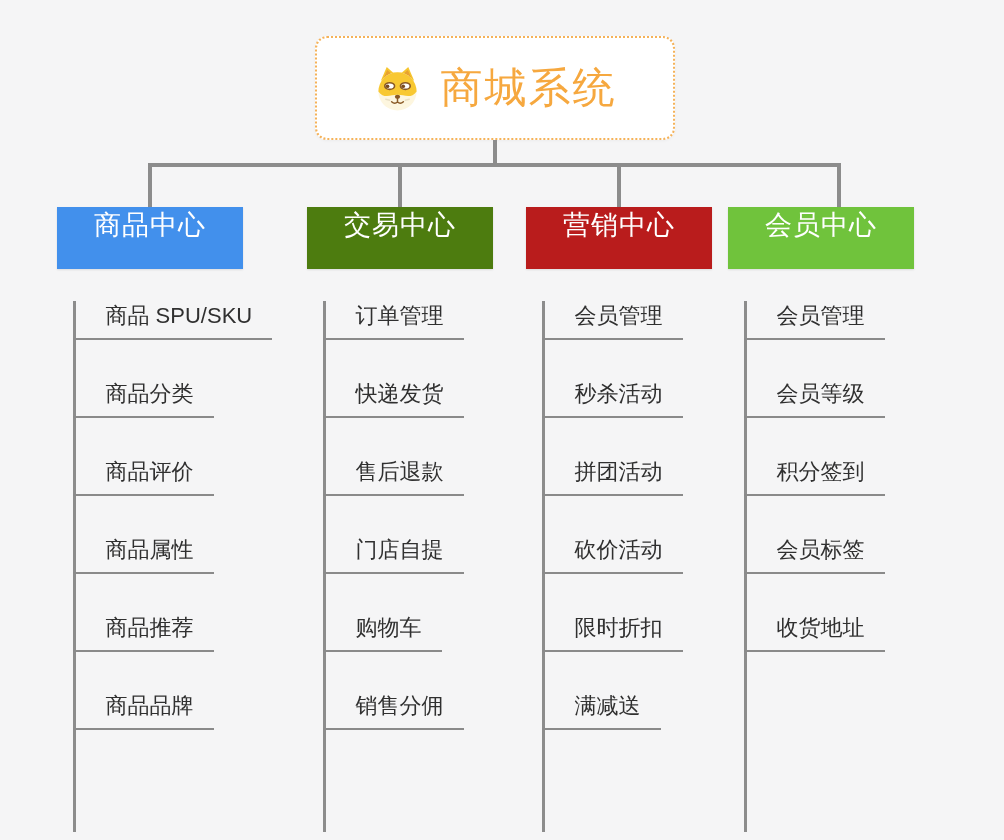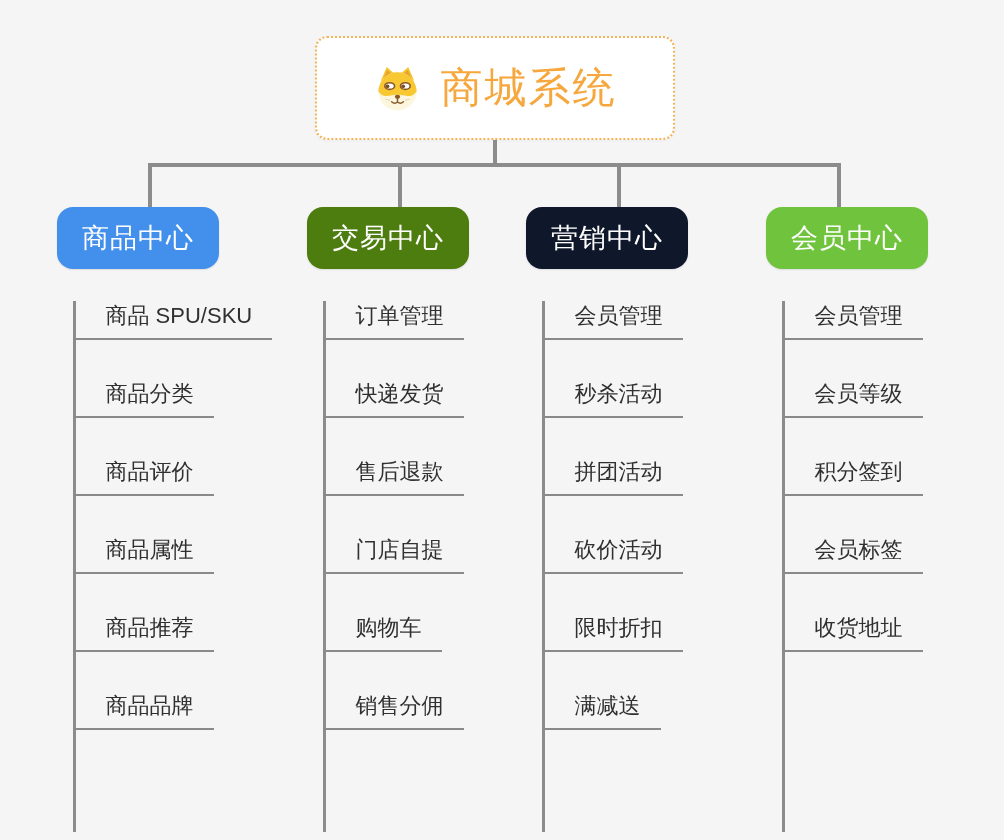--- a/index.html
+++ b/index.html
@@ -22,22 +22,22 @@
   }
   .root-title{
     font-size:42px;color:var(--root-accent);letter-spacing:2px;white-space:nowrap;
   }
   .dog-icon{width:47px;height:49px;display:block;}
   
   .connector{position:absolute;background:var(--line);}
   
   .branch{position:absolute;top:207px;}
   .branch-box{
-    width:162px;height:62px;border-radius:16px;
-    display:flex;align-items:center;justify-content:center;
+    width:186px;height:62px;border-radius:0;
+    display:flex;align-items:flex-start;justify-content:center;
     box-shadow:0 1px 2px rgba(0,0,0,0.10);cursor:pointer;
   }
   .branch-label{color:#FFFFFF;font-size:27px;letter-spacing:1px;white-space:nowrap;}
   .subtree{position:relative;margin-left:15.5px;}
   .vrail{position:absolute;left:0;top:0;width:3px;height:531px;background:var(--line);}
   .sub-item{
     position:relative;width:fit-content;white-space:nowrap;
     padding:0 20px 7px 33px;border-bottom:2px solid var(--underline);
     font-size:22px;line-height:30px;color:var(--text);cursor:pointer;
   }
@@ -107,34 +107,34 @@
           <div class="vrail"></div>
           <div class="sub-item">订单管理</div>
           <div class="sub-item">快递发货</div>
           <div class="sub-item">售后退款</div>
           <div class="sub-item">门店自提</div>
           <div class="sub-item">购物车</div>
           <div class="sub-item">销售分佣</div>
         </div>
       </div>
       <div class="branch" style="left: 526px;">
-        <div class="branch-box" style="background:#0f172a">
+        <div class="branch-box" style="background:#b91c1c">
           <span class="branch-label">营销中心</span>
         </div>
         <div class="subtree">
           <div class="vrail"></div>
           <div class="sub-item">会员管理</div>
           <div class="sub-item">秒杀活动</div>
           <div class="sub-item">拼团活动</div>
           <div class="sub-item">砍价活动</div>
           <div class="sub-item">限时折扣</div>
           <div class="sub-item">满减送</div>
         </div>
       </div>
-      <div class="branch" style="left: 766px;">
+      <div class="branch" style="left: 728px;">
         <div class="branch-box" style="background:#70C33C">
           <span class="branch-label">会员中心</span>
         </div>
         <div class="subtree">
           <div class="vrail"></div>
           <div class="sub-item">会员管理</div>
           <div class="sub-item">会员等级</div>
           <div class="sub-item">积分签到</div>
           <div class="sub-item">会员标签</div>
           <div class="sub-item">收货地址</div>

